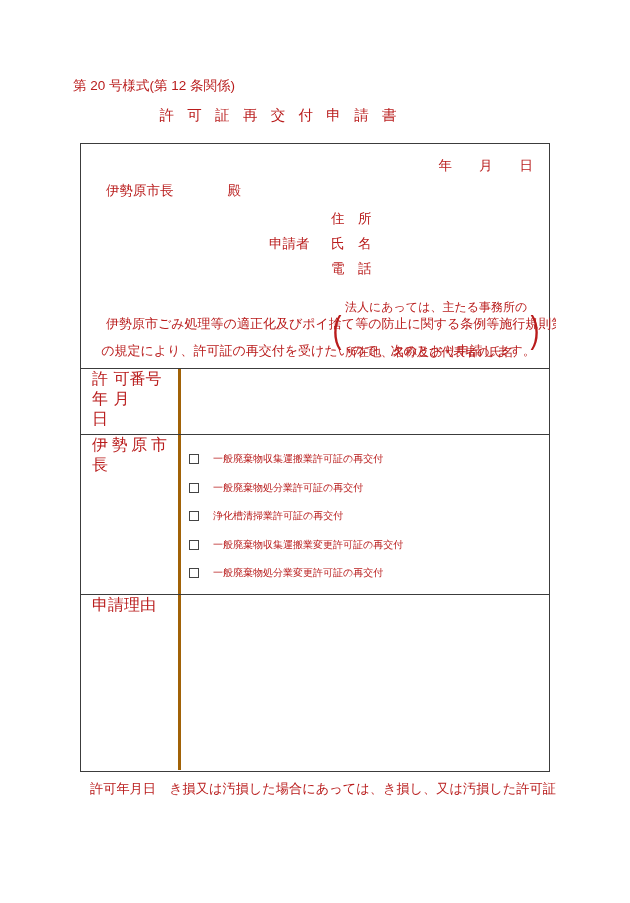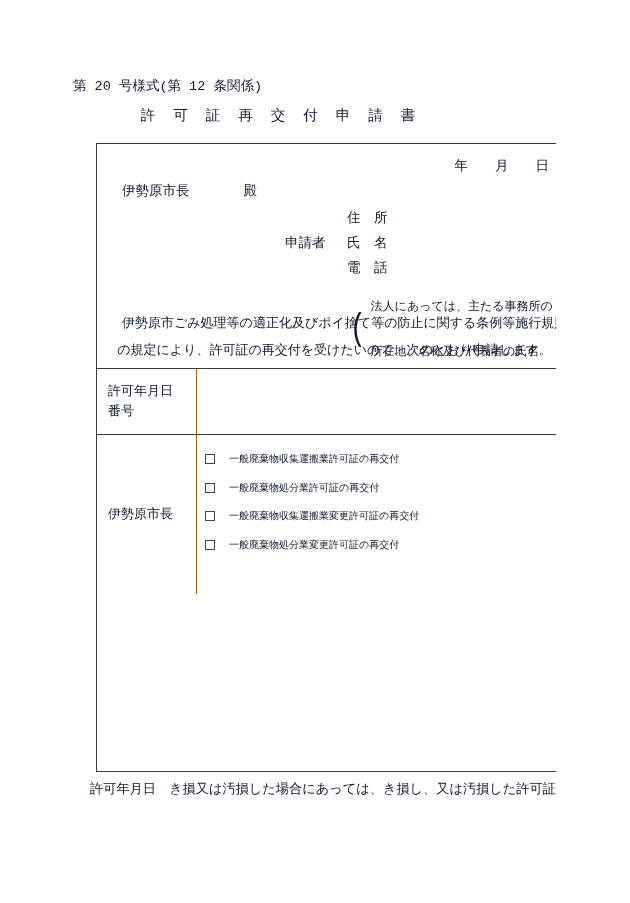--- a/index.html
+++ b/index.html
@@ -1,36 +1,36 @@
 <!DOCTYPE html>
 <html><head>
 <meta charset="utf-8">
 <style>
   * { margin:0; padding:0; box-sizing:border-box; }
   html,body { background:#ffffff; }
   .page {
     position:relative;
     width:556px; height:903px;
     background:#ffffff;
-    color:#0f172a;
-    font-family:Liberation Mono, monospace;
+    color:#b91c1c;
+    font-family:Liberation Sans, sans-serif;
     overflow:hidden;
   }
   .form-no {
     position:absolute; left:73px; top:77px;
     font-size:13.5px; white-space:pre;
   }
   .title {
     position:absolute; left:0; top:106px; width:100%;
     text-align:center; font-size:14.5px;
     letter-spacing:0.32em; text-indent:0.32em;
     white-space:pre;
   }
   .box {
-    position:absolute; left:96px; top:143px;
+    position:absolute; left:80px; top:143px;
     width:470px; height:629px;
     border:1px solid #3c3c3c;
   }
   .date-line {
     position:absolute; top:13px; right:16px;
     font-size:13.5px; white-space:pre;
   }
   .addressee {
     position:absolute; top:38px; left:25px;
     font-size:13.5px; white-space:pre;
@@ -54,23 +54,23 @@
     font-size:13px; line-height:27px;
   }
   .bl1 { text-indent:13px; white-space:nowrap; }
   .bl2 { white-space:nowrap;text-align:center; }
   .ftable { position:absolute; left:0; top:224px; width:468px; }
   .frow { display:flex; border-top:1px solid #3c3c3c; }
   .r1 { height:66px; }
   .r2 { height:160px; }
   .r3 { height:176px; }
   .hcell {
-    width:100px; border-right:1px solid #a16207;
-    display:flex; flex-direction:column; justify-content:center;
-    padding:0 11px; font-size:13px;
+    width:100px; border-right:3px solid #a16207;
+    display:flex; flex-direction:row; justify-content:center;
+    padding:0 11px; font-size:16px;
   }
   .just {
     width:78px; line-height:20px;
     text-align:justify; text-align-last:justify;
     display:flex; justify-content:space-between;
   }
   .vcell { flex:1; }
   .v1 {
     display:flex; align-items:center; justify-content:flex-end;
     padding-right:6px; font-size:13.5px; white-space:pre;
@@ -147,28 +147,38 @@
           <div class="chk-item">
             <span class="chk"></span>
             <span>一般廃棄物収集運搬業許可証の再交付</span>
           </div>
           <div class="chk-item">
             <span class="chk"></span>
             <span>一般廃棄物処分業許可証の再交付</span>
           </div>
           <div class="chk-item">
             <span class="chk"></span>
+            <span>浄化槽清掃業許可証の再交付</span>
+          </div>
+          <div class="chk-item">
+            <span class="chk"></span>
             <span>一般廃棄物収集運搬業変更許可証の再交付</span>
           </div>
           <div class="chk-item">
             <span class="chk"></span>
             <span>一般廃棄物処分業変更許可証の再交付</span>
           </div>
         </div>
       </div>
 
+      <div class="frow r3">
+        <div class="hcell">
+          <div class="just">申請理由</div>
+        </div>
+        <div class="vcell v3"></div>
+      </div>
 
     </div>
   </div>
 
   <div class="attach">許可年月日　き損又は汚損した場合にあっては、き損し、又は汚損した許可証</div>
 
 </div>
 
 </body></html>

